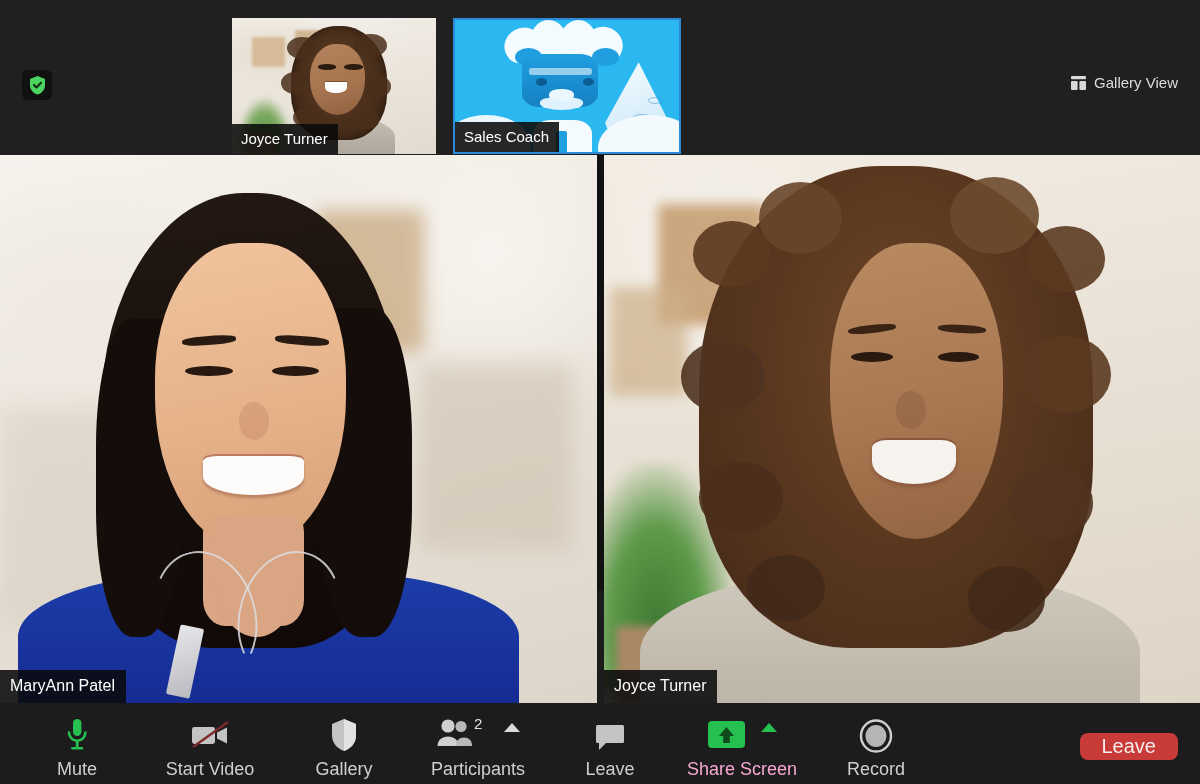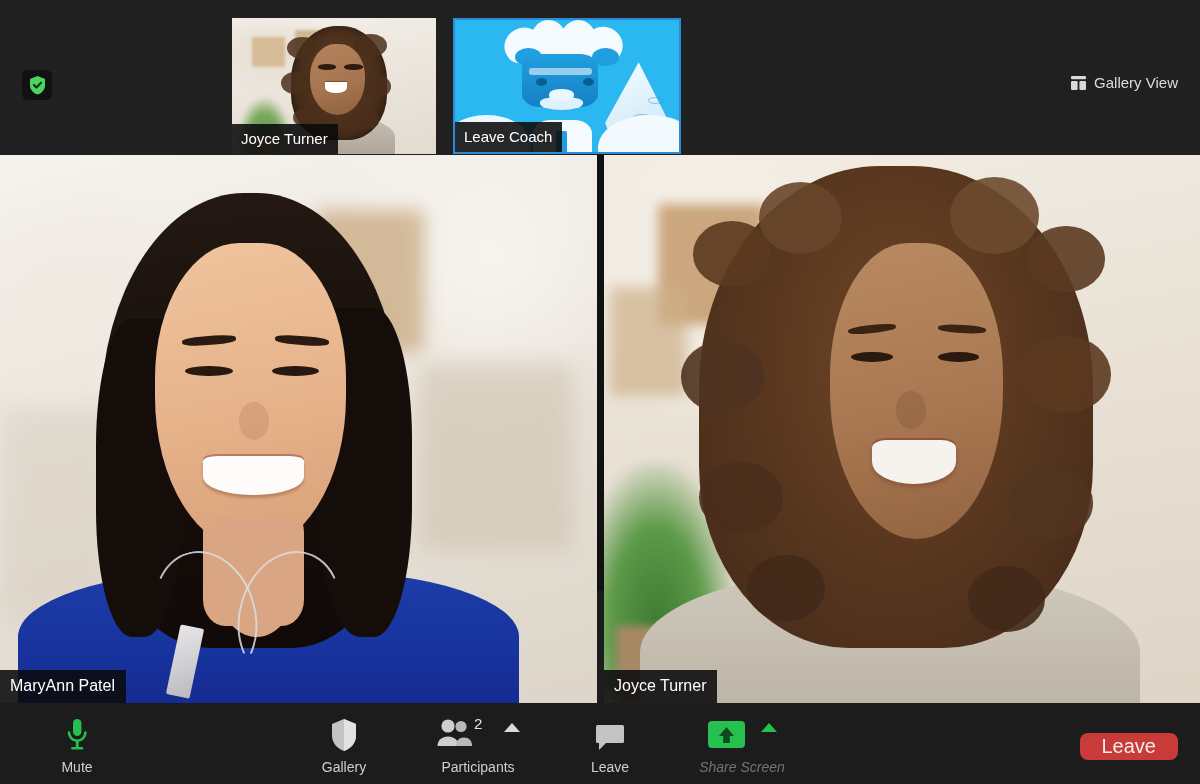--- a/index.html
+++ b/index.html
@@ -233,22 +233,22 @@
     position:absolute; left:0; bottom:0; width:1200px; height:81px;
     background:#1c1c1c;
   }
   .tb-item {
     position:absolute; top:10px;
     display:flex; flex-direction:column; align-items:center;
     width:120px; margin-left:-60px;
     color:#d4d4d4;
   }
   .tb-icon { height:40px; display:flex; align-items:flex-end; justify-content:center; }
-  .tb-label { font-size:14px; margin-top:6px; color:#cfcfcf; white-space:nowrap; }
-  .tb-label.green { color:#737373;font-style:italic; }
+  .tb-label { font-size:18px; margin-top:6px; color:#cfcfcf; white-space:nowrap; }
+  .tb-label.green { color:#f9a8d4; }
   .tb-combo { display:flex; align-items:center; gap:0; }
   .chev-up {
     width:0;height:0;border-left:8px solid transparent;border-right:8px solid transparent;
     border-bottom:9px solid #d9d9d9;
   }
   .chev-up.green { border-bottom-color:#25c04f; }
 
   .leave-btn {
     position:absolute; right:22px; top:30px;
     background:#c83b38; color:#f6eded;
@@ -313,21 +313,21 @@
       <div class="sc-ear r"></div>
       <div class="sc-head"></div>
       <div class="sc-eyeband"></div>
       <div class="sc-eye l"></div>
       <div class="sc-eye r"></div>
       <div class="sc-muzzle"></div>
       <div class="sc-snout"></div>
       <div class="sc-body"></div>
       <div class="sc-tie"></div>
     </div>
-    <div class="name-tag">Leave Coach</div>
+    <div class="name-tag">Sales Coach</div>
   </div>
 
   <div class="gallery-view">
     <svg class="grid-ico" width="15" height="14" viewBox="0 0 15 14" aria-hidden="true">
       <rect x="0" y="0" width="15" height="3.2" rx="1" fill="#d9d9d9"></rect>
       <rect x="0" y="5" width="6.6" height="9" rx="1" fill="#d9d9d9"></rect>
       <rect x="8.4" y="5" width="6.6" height="9" rx="1" fill="#d9d9d9"></rect>
     </svg>
     <span>Gallery View</span>
   </div>
@@ -396,20 +396,30 @@
       <svg width="28" height="36" viewBox="0 0 28 36" aria-hidden="true">
         <rect x="10" y="2" width="8.4" height="17" rx="4.2" fill="#25c04f"></rect>
         <path d="M6 15.5a8.2 8.2 0 0 0 16.4 0" fill="none" stroke="#25c04f" stroke-width="2.6" stroke-linecap="round"></path>
         <rect x="12.8" y="23" width="2.8" height="7" fill="#25c04f"></rect>
         <rect x="8.2" y="30" width="12" height="2.6" rx="1.3" fill="#25c04f"></rect>
       </svg>
     </div>
     <div class="tb-label">Mute</div>
   </div>
 
+  <div class="tb-item" style="left:210px;">
+    <div class="tb-icon">
+      <svg width="46" height="36" viewBox="0 0 46 36" aria-hidden="true">
+        <rect x="5" y="10" width="23" height="17" rx="2.4" fill="#c4c4c4"></rect>
+        <path d="M30 15.5 L40 10.5 L40 26.5 L30 21.5 Z" fill="#c4c4c4"></path>
+        <line x1="6" y1="30" x2="41" y2="5" stroke="#7c2a28" stroke-width="2.4"></line>
+      </svg>
+    </div>
+    <div class="tb-label">Start Video</div>
+  </div>
 
   <div class="tb-item" style="left:344px;">
     <div class="tb-icon">
       <svg width="30" height="36" viewBox="0 0 30 36" aria-hidden="true">
         <path d="M15 2 27 7v11.5C27 26 21.8 31.5 15 34 8.2 31.5 3 26 3 18.5V7z" fill="#c4c4c4"></path>
         <path d="M15 2 27 7v11.5C27 26 21.8 31.5 15 34z" fill="#e2e2e2"></path>
       </svg>
     </div>
     <div class="tb-label">Gallery</div>
   </div>
@@ -444,16 +454,25 @@
       <svg width="42" height="36" viewBox="0 0 42 36" aria-hidden="true">
         <rect x="1" y="6" width="37" height="27" rx="4" fill="#25c04f"></rect>
         <path d="M19.5 12 L27 21 L22.8 21 L22.8 28 L16.2 28 L16.2 21 L12 21 Z" fill="#0f4a1c"></path>
       </svg>
       <span style="display:inline-block;width:12px;"></span>
       <span class="chev-up green" style="margin-bottom:12px;"></span>
     </div>
     <div class="tb-label green">Share Screen</div>
   </div>
 
+  <div class="tb-item" style="left:876px;">
+    <div class="tb-icon">
+      <svg width="36" height="36" viewBox="0 0 36 36" aria-hidden="true">
+        <ellipse cx="18" cy="19" rx="15" ry="15.5" fill="none" stroke="#cfcfcf" stroke-width="2.4"></ellipse>
+        <ellipse cx="18" cy="19" rx="10.5" ry="11" fill="#b5b5b5"></ellipse>
+      </svg>
+    </div>
+    <div class="tb-label">Record</div>
+  </div>
 
 
   <button class="leave-btn">Leave</button>
 </div>
 
 </body></html>

